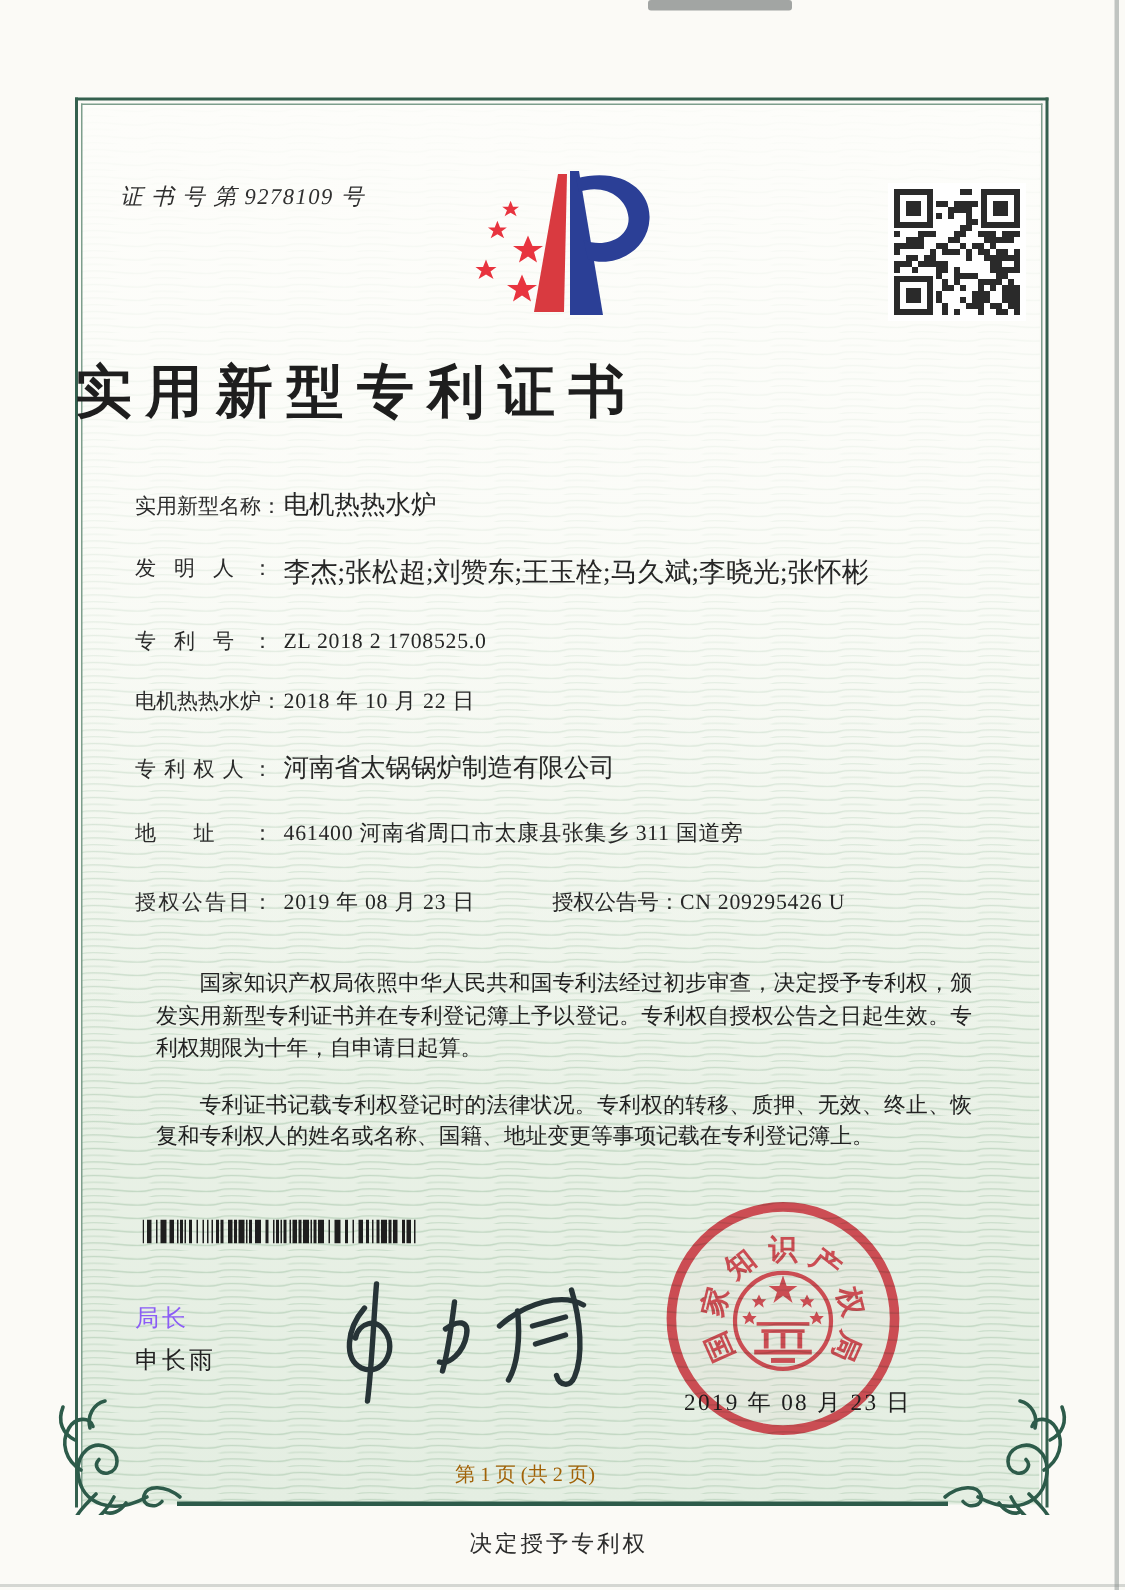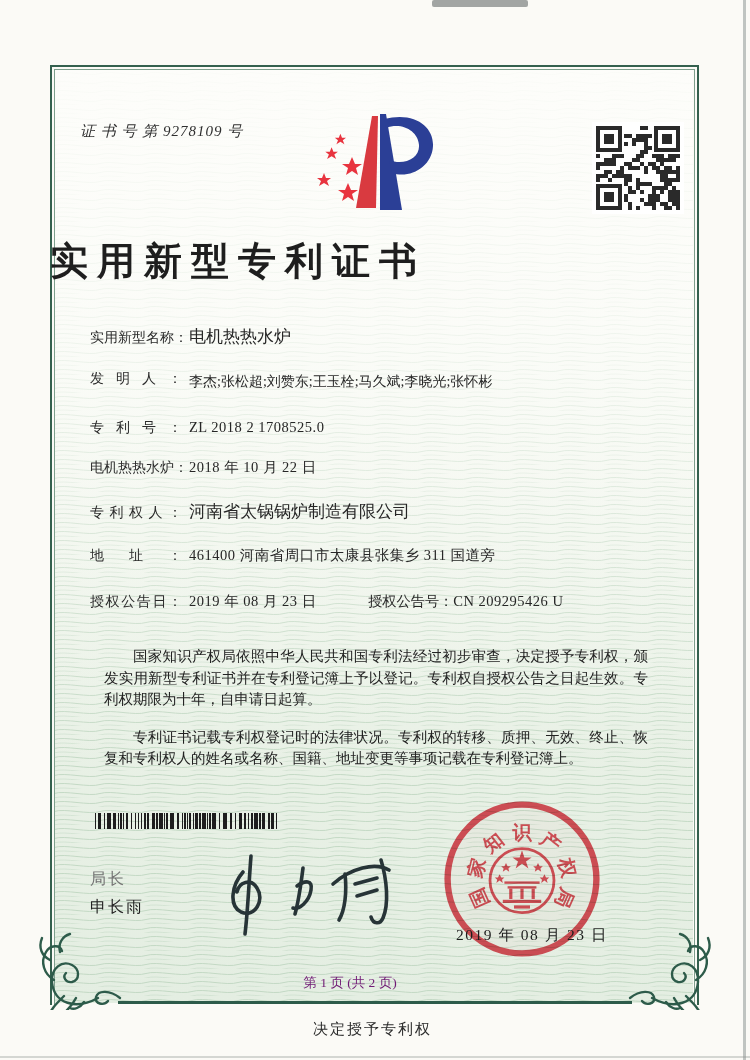--- a/index.html
+++ b/index.html
@@ -18,28 +18,28 @@
   .bottom-rule{position:absolute;left:118px;top:1001px;width:514px;height:3px;background:#2d5b4a;}
   .cert-no{left:80px;top:122px;font-size:15px;letter-spacing:1px;color:#2f2f2f;font-style:italic;}
   .title{left:50px;top:236px;width:645px;text-align:left;font-size:38px;font-weight:bold;
          letter-spacing:9px;color:#1e1e1e;}
   .row{left:90px;font-size:14.2px;white-space:nowrap;}
   .lbl{display:inline-block;width:92px;text-align:justify;text-align-last:justify;
        font-size:14px;color:#2b2b2b;vertical-align:baseline;}
   .val{margin-left:7px;}
   .val-lg{font-size:17px;}
   .val-sm{font-size:14.5px;letter-spacing:.5px;}
-  .inv-block{display:inline-block;vertical-align:top;margin-left:7px;font-size:14px;line-height:23px;}
+  .inv-block{display:inline-block;vertical-align:top;margin-left:7px;font-size:18px;line-height:23px;}
   .lbl2{font-size:14.2px;}
   .paras{left:88px;top:630px;width:576px;font-size:14.5px;line-height:21.5px;color:#222;text-align:justify;}
   .paras p{margin:16px;text-indent:2em;}
-  .sig-title{left:90px;top:869px;font-size:16px;letter-spacing:2px;color:#737373;}
+  .sig-title{left:90px;top:869px;font-size:16px;letter-spacing:2px;color:#8b5cf6;}
   .sig-name{left:90px;top:897px;font-size:16px;letter-spacing:2px;color:#222;}
   .seal-date{left:456px;top:925px;font-size:15.5px;letter-spacing:1.5px;color:#1d1d1d;z-index:4;}
-  .page-num{left:30px;top:974px;width:640px;text-align:center;font-size:13.5px;color:#701a75;}
+  .page-num{left:30px;top:974px;width:640px;text-align:center;font-size:13.5px;color:#a16207;}
   .back-note{left:50px;top:1020px;width:645px;text-align:center;font-size:15px;letter-spacing:2px;color:#2b2b2b;}
   .seal-svg{left:442px;top:799px;z-index:3;mix-blend-mode:multiply;opacity:.88;}
   .sig-svg{left:205px;top:840px;z-index:2;}
   .edge-r{position:absolute;right:4px;top:0;width:3px;height:1060px;background:rgba(120,130,128,.45);}
   .edge-b{position:absolute;left:0;bottom:2px;width:750px;height:2px;background:rgba(140,145,142,.35);}
   .artifact{position:absolute;left:432px;top:0;width:96px;height:7px;background:rgba(90,95,95,.55);border-radius:2px;}
 </style>
 </head>
 <body>
 

